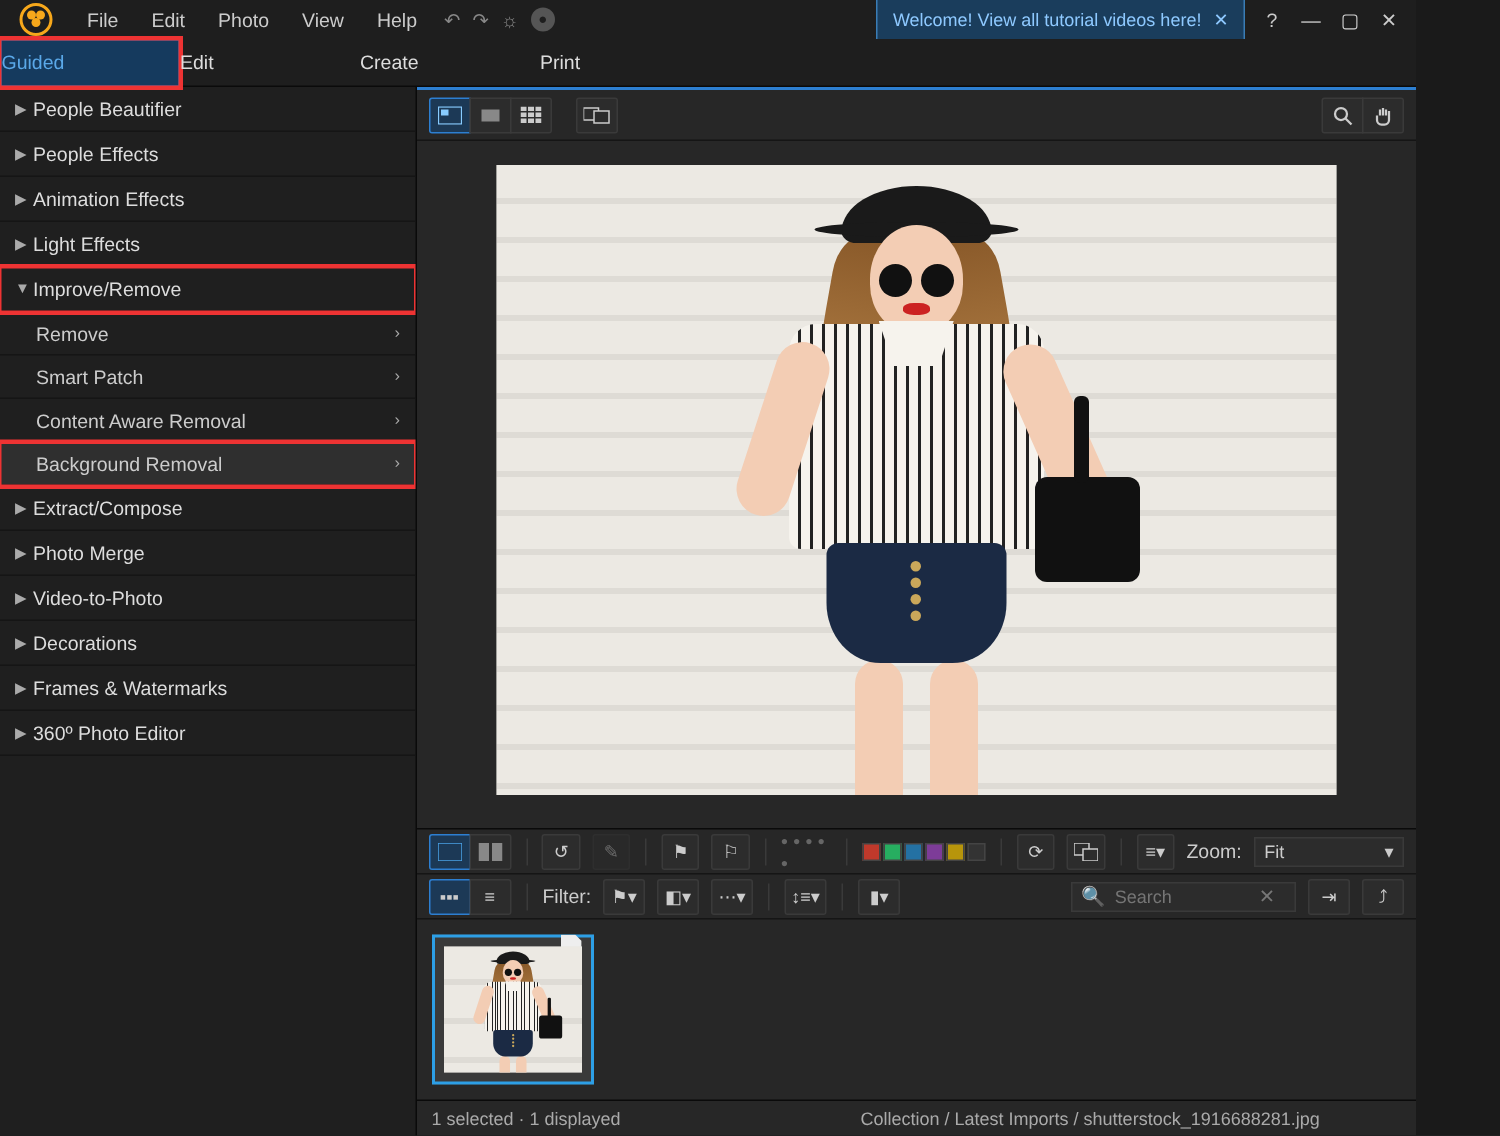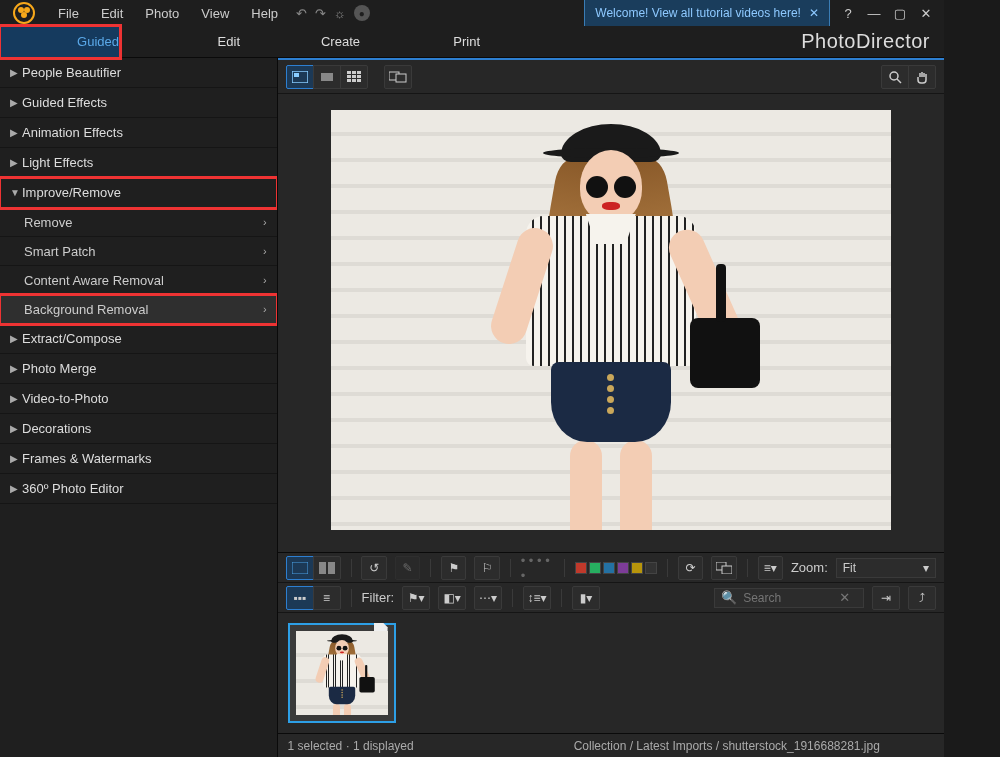--- a/index.html
+++ b/index.html
@@ -17,21 +17,21 @@
   .history-icons { display:flex; gap:8px; padding:0 8px; color:#888; align-items:center; }
   .tutorial-banner { background:#1a3d5c; border:1px solid #3a7db5; color:#8ec9ff; padding:14px 10px; border-radius:3px; display:flex; align-items:center; gap:8px; font-size:12px; }
   .tutorial-close { color:#8ec9ff; cursor:pointer; }
   .win-controls { display:flex; gap:2px; padding:0 6px; color:#ccc; align-items:center; }
   .win-btn { width:24px; text-align:center; }
 
   .modebar { height: 32px; display:flex; align-items:stretch; background:#1e1e1e; border-bottom:1px solid #0a0a0a; }
   .modebar-left { width:290px; display:flex; align-items:center; border-bottom:2px solid #2d7fd1; }
   .mode-tab { flex:1; text-align:center; line-height:30px; color:#ddd; }
   .modebar-right { flex:1; display:flex; align-items:center; }
-  .big-tab { width:120px; text-align:right; line-height:30px; color:#ddd; position:relative; }
+  .big-tab { width:120px; text-align:left; line-height:30px; color:#ddd; position:relative; }
   .big-tab.active { background:#153a5e; border:1px solid #2d7fd1; color:#5aa8e8; }
   .highlight-red { outline:3px solid #e33; outline-offset:-1px; }
   .app-title { margin-left:auto; padding-right:14px; font-size:20px; color:#ddd; font-weight:300; letter-spacing:0.5px;}
 
   
   .main { flex:1; display:flex; min-height:0; }
   .sidebar { width:290px; background:#1f1f1f; border-right:1px solid #0a0a0a; overflow:auto; }
   .side-item { display:flex; align-items:center; height:30px; padding:0 10px; border-bottom:1px solid #151515; color:#ddd; font-size:13px; }
   .side-item .caret { width:12px; font-size:10px; color:#aaa; }
   .side-item.expanded .caret { transform: none; }
@@ -125,34 +125,33 @@
       <div class="win-btn">✕</div>
     </div>
   </div>
 
   <div class="modebar">
     <div class="modebar-right">
       <div class="big-tab active highlight-red">Guided</div>
       <div class="big-tab">Edit</div>
       <div class="big-tab">Create</div>
       <div class="big-tab">Print</div>
-      <div class="app-title">PhotoDirector</div>
     </div>
   </div>
 
   <div class="main">
 
     <div class="sidebar">
       <div class="side-item">
           <span class="caret">▶</span>
           <span>People Beautifier</span>
         </div>
       <div class="side-item">
           <span class="caret">▶</span>
-          <span>Guided Effects</span>
+          <span>People Effects</span>
         </div>
       <div class="side-item">
           <span class="caret">▶</span>
           <span>Animation Effects</span>
         </div>
       <div class="side-item">
           <span class="caret">▶</span>
           <span>Light Effects</span>
         </div>
       <div class="side-item expanded side-highlight">

